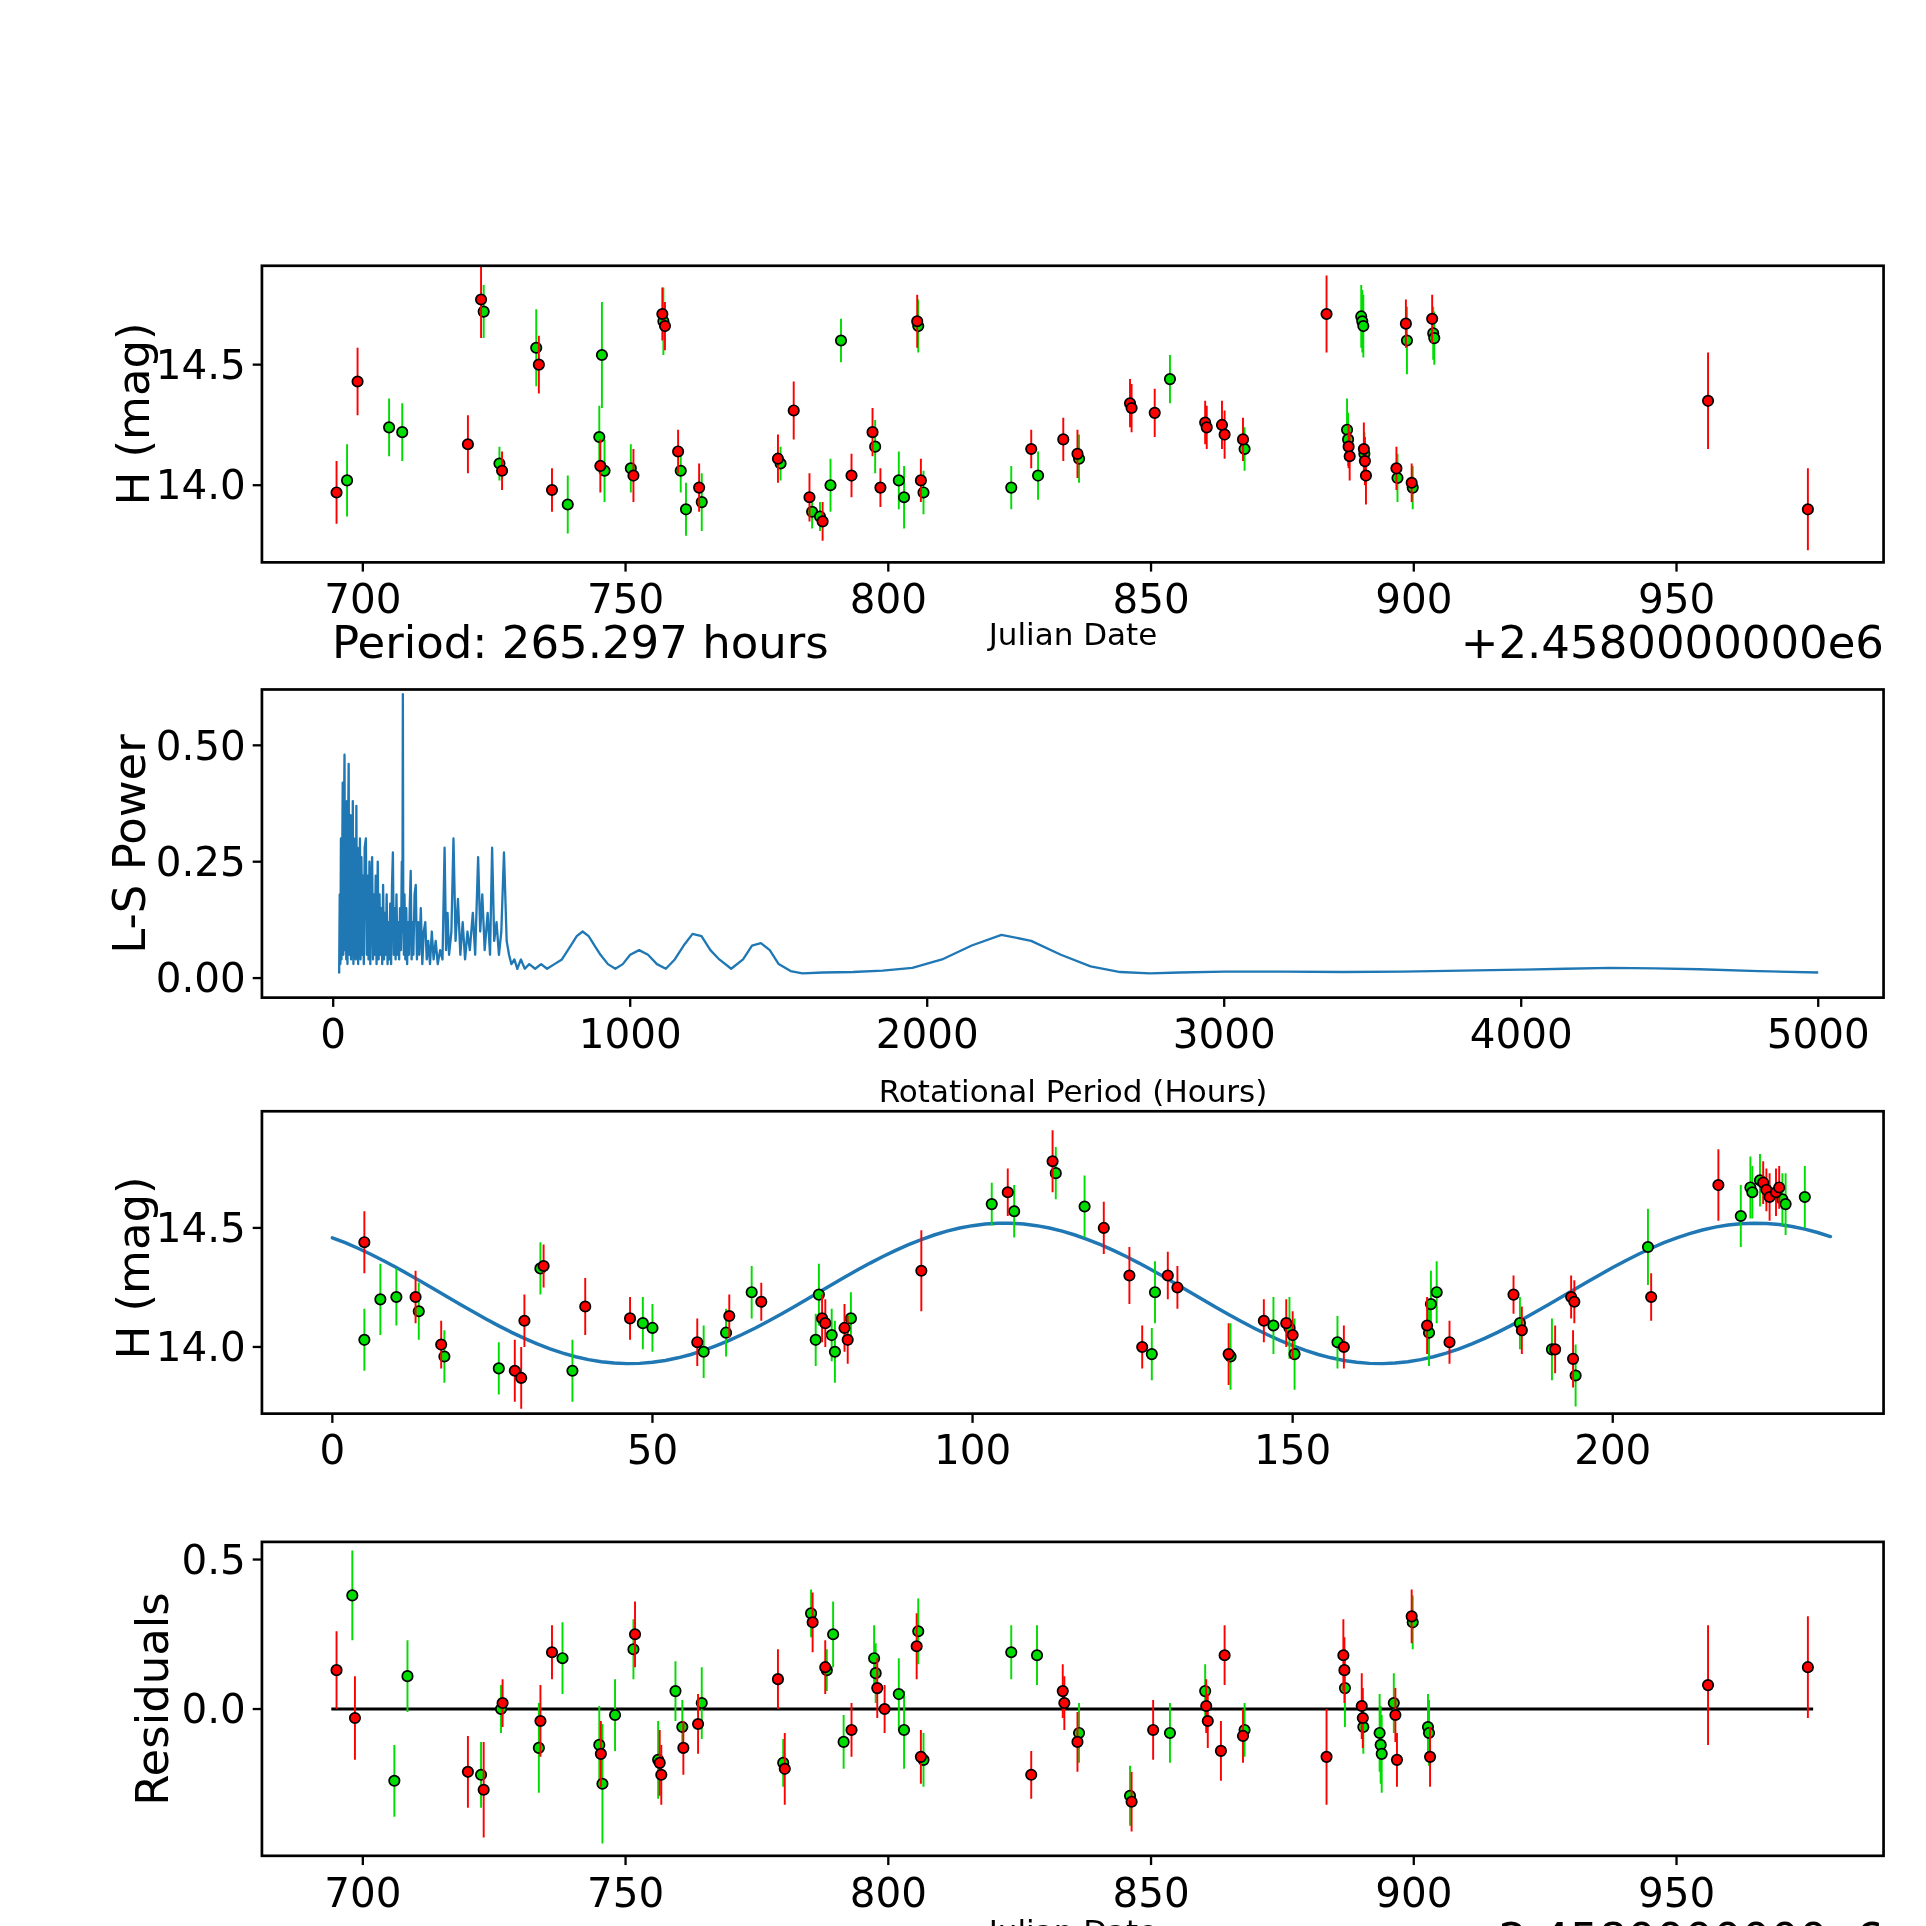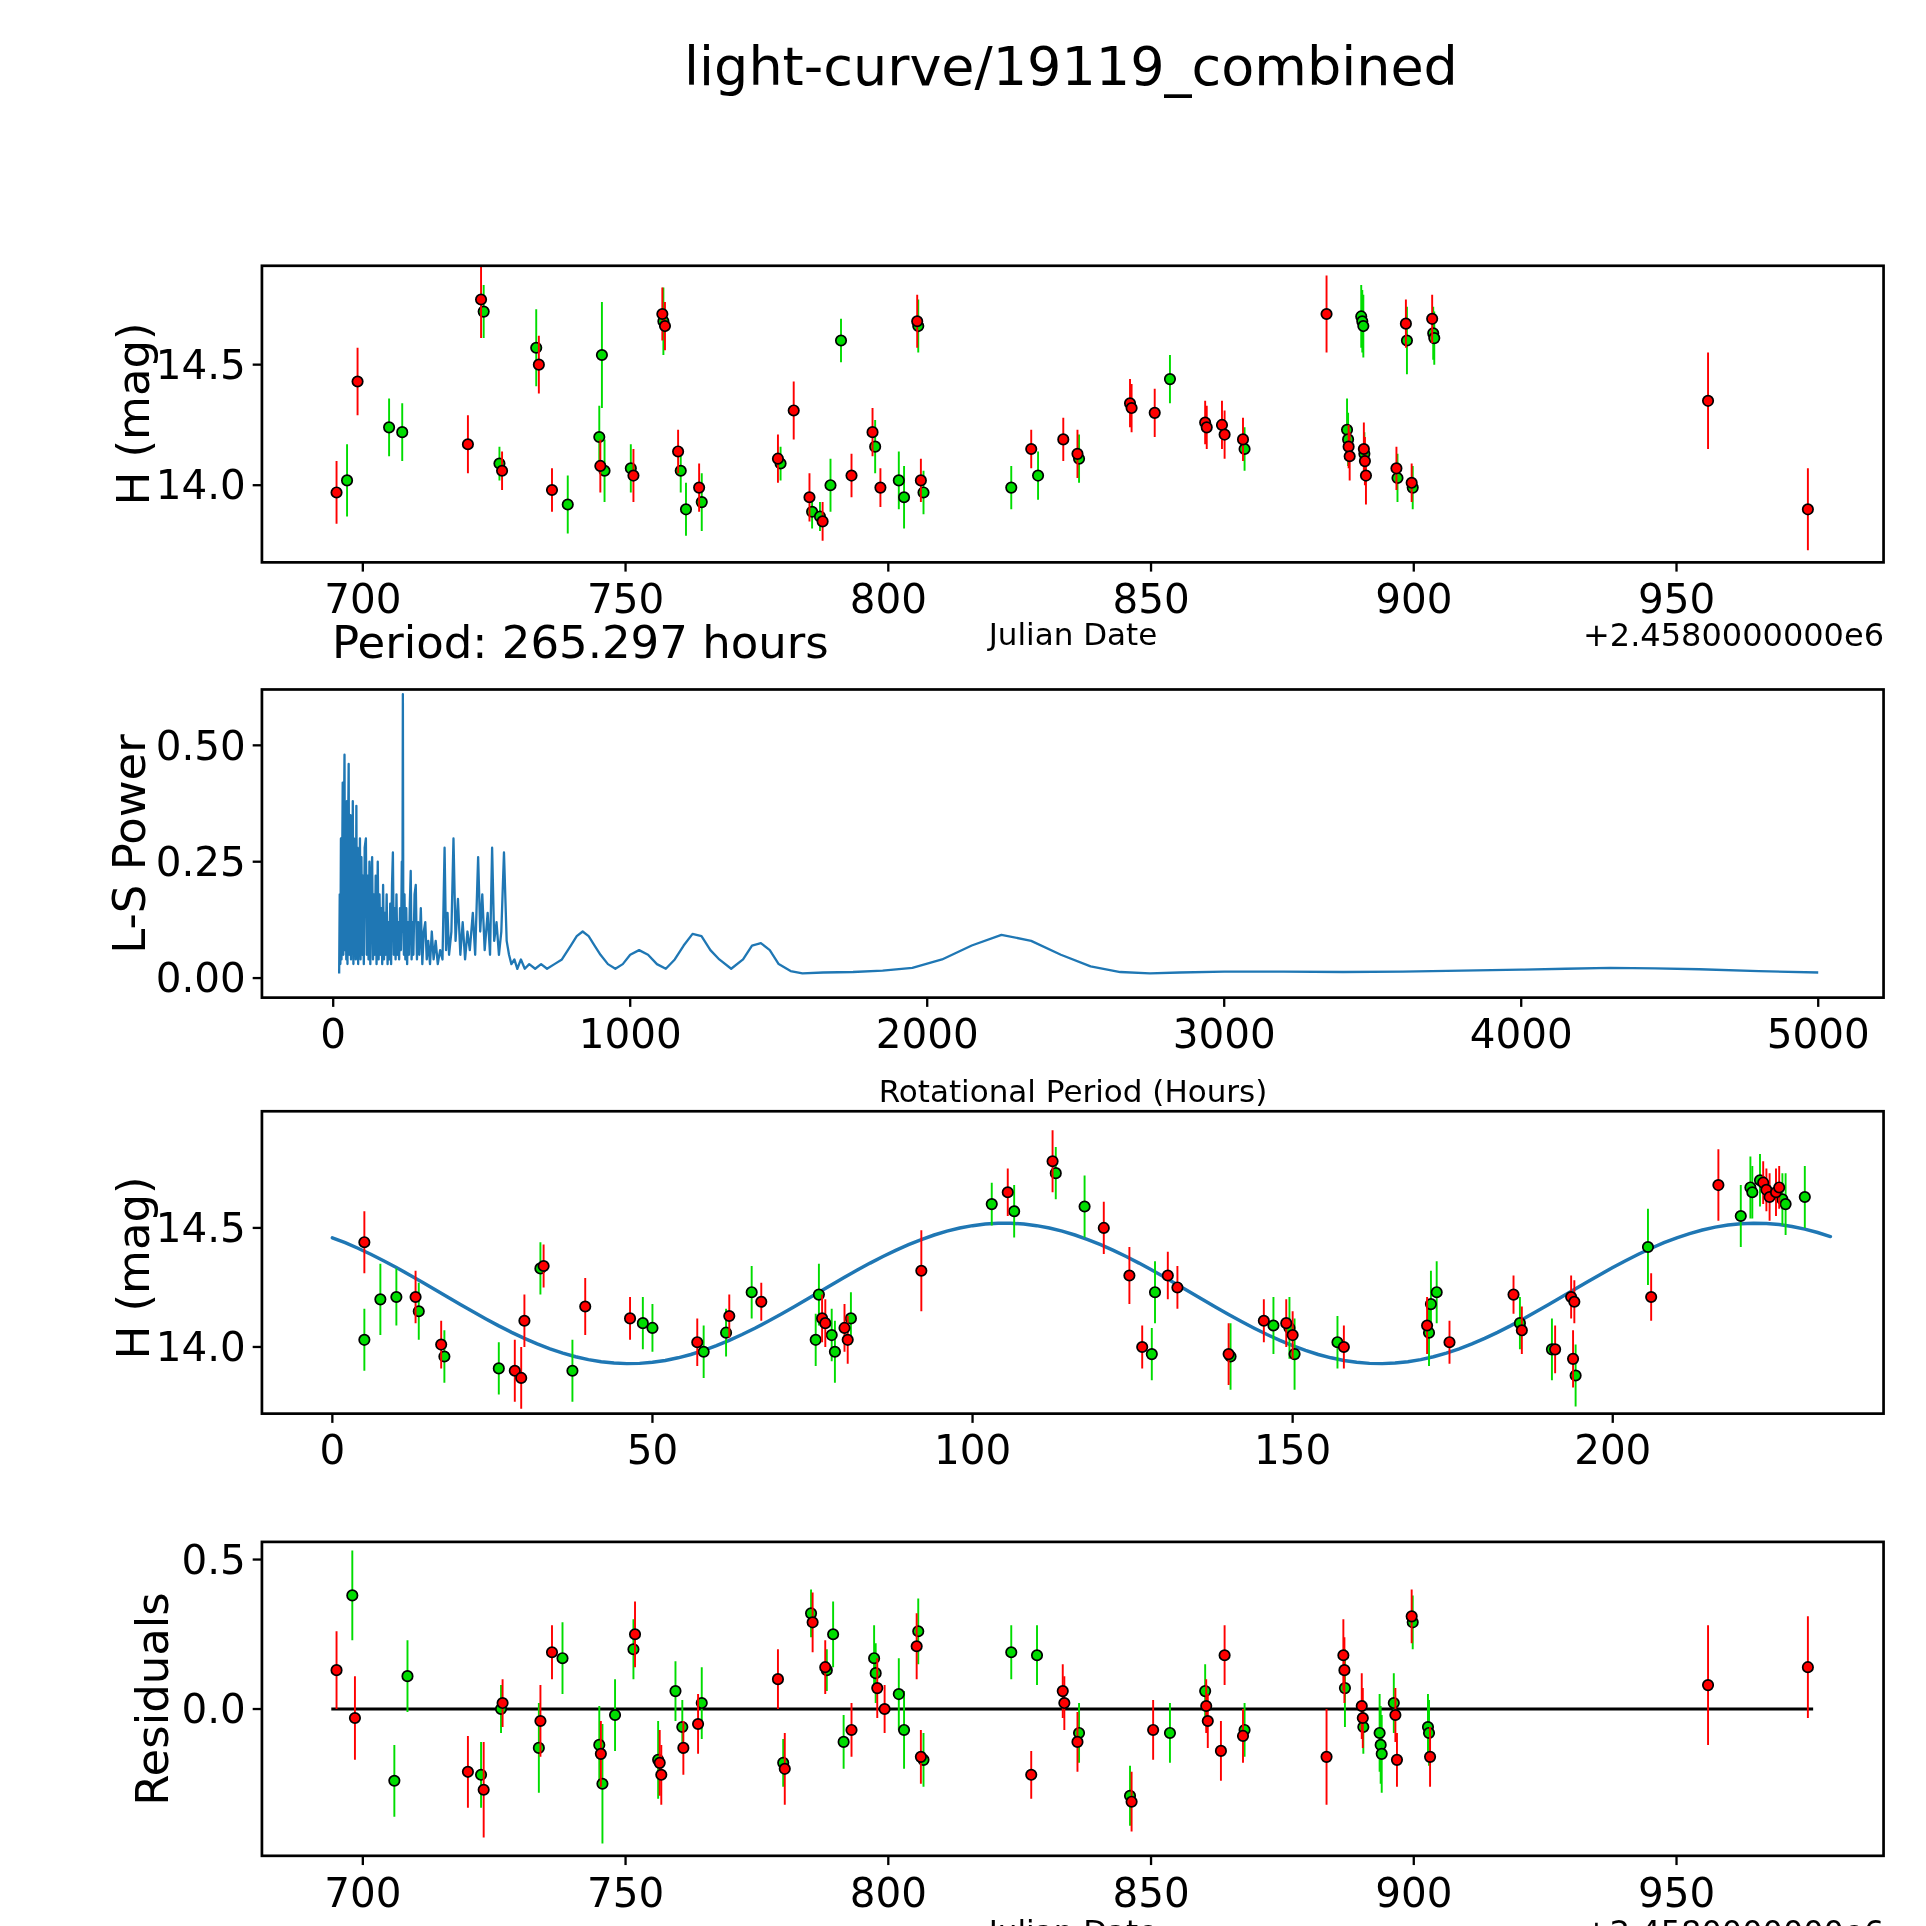--- a/index.html
+++ b/index.html
@@ -4,21 +4,21 @@
 <style>
   html,body{margin:0;padding:0;background:#ffffff;}
   body{width:2080px;height:2080px;position:relative;font-family:"DejaVu Sans","Liberation Sans",sans-serif;color:#000;}
   #figure{position:absolute;left:0;top:0;width:2080px;height:2080px;background:#fff;}
   svg#fig{position:absolute;left:0;top:0;}
   svg text{font-family:"DejaVu Sans","Liberation Sans",sans-serif;fill:#000;}
   .lbl{position:absolute;white-space:nowrap;}
   .title{font-size:54px;transform:translateX(-50%);}
   .xlabel{font-size:31px;transform:translateX(-50%);}
   .annot{font-size:45px;}
-  .offset{font-size:32px;transform:translateX(-100%);}
+  .offset{font-size:45px;transform:translateX(-100%);}
   .ylabel{font-size:45px;transform:translate(-50%,-50%) rotate(-90deg);}
 </style>
 </head>
 <body>
 
 <div id="figure">
   <svg id="fig" width="2080" height="2080" viewBox="0 0 5400 5400">
       <defs id="fig-defs">
         <clipPath id="cp0">
           <rect x="680" y="690" width="4210" height="770"></rect>
@@ -625,21 +625,20 @@
       <line x1="3670.3823720025925" x2="3670.3823720025925" y1="4818" y2="4842" stroke="#000" stroke-width="6"></line>
       <text x="3670.3823720025925" y="4950" text-anchor="middle" font-size="105">900</text>
       <line x1="4352.495139338951" x2="4352.495139338951" y1="4818" y2="4842" stroke="#000" stroke-width="6"></line>
       <text x="4352.495139338951" y="4950" text-anchor="middle" font-size="105">950</text>
       <line x1="656" x2="680" y1="4436.890476190476" y2="4436.890476190476" stroke="#000" stroke-width="6"></line>
       <text x="638" y="4473.890476190476" text-anchor="end" font-size="105">0.0</text>
       <line x1="656" x2="680" y1="4048.7952380952383" y2="4048.7952380952383" stroke="#000" stroke-width="6"></line>
       <text x="638" y="4085.7952380952383" text-anchor="end" font-size="105">0.5</text>
     </svg>
 
-  <div class="lbl title" style="left:1071px;top:35px;">light-curve/19119_combined</div>
 
   <div class="lbl ylabel" style="left:133px;top:414px;">H (mag)</div>
   <div class="lbl annot" style="left:332px;top:616px;">Period: 265.297 hours</div>
   <div class="lbl xlabel" style="left:1073px;top:616px;">Julian Date</div>
   <div class="lbl offset" style="left:1884px;top:616px;">+2.4580000000e6</div>
 
   <div class="lbl ylabel" style="left:129px;top:844px;">L-S Power</div>
   <div class="lbl xlabel" style="left:1073px;top:1073px;">Rotational Period (Hours)</div>
 
   <div class="lbl ylabel" style="left:133px;top:1268px;">H (mag)</div>

